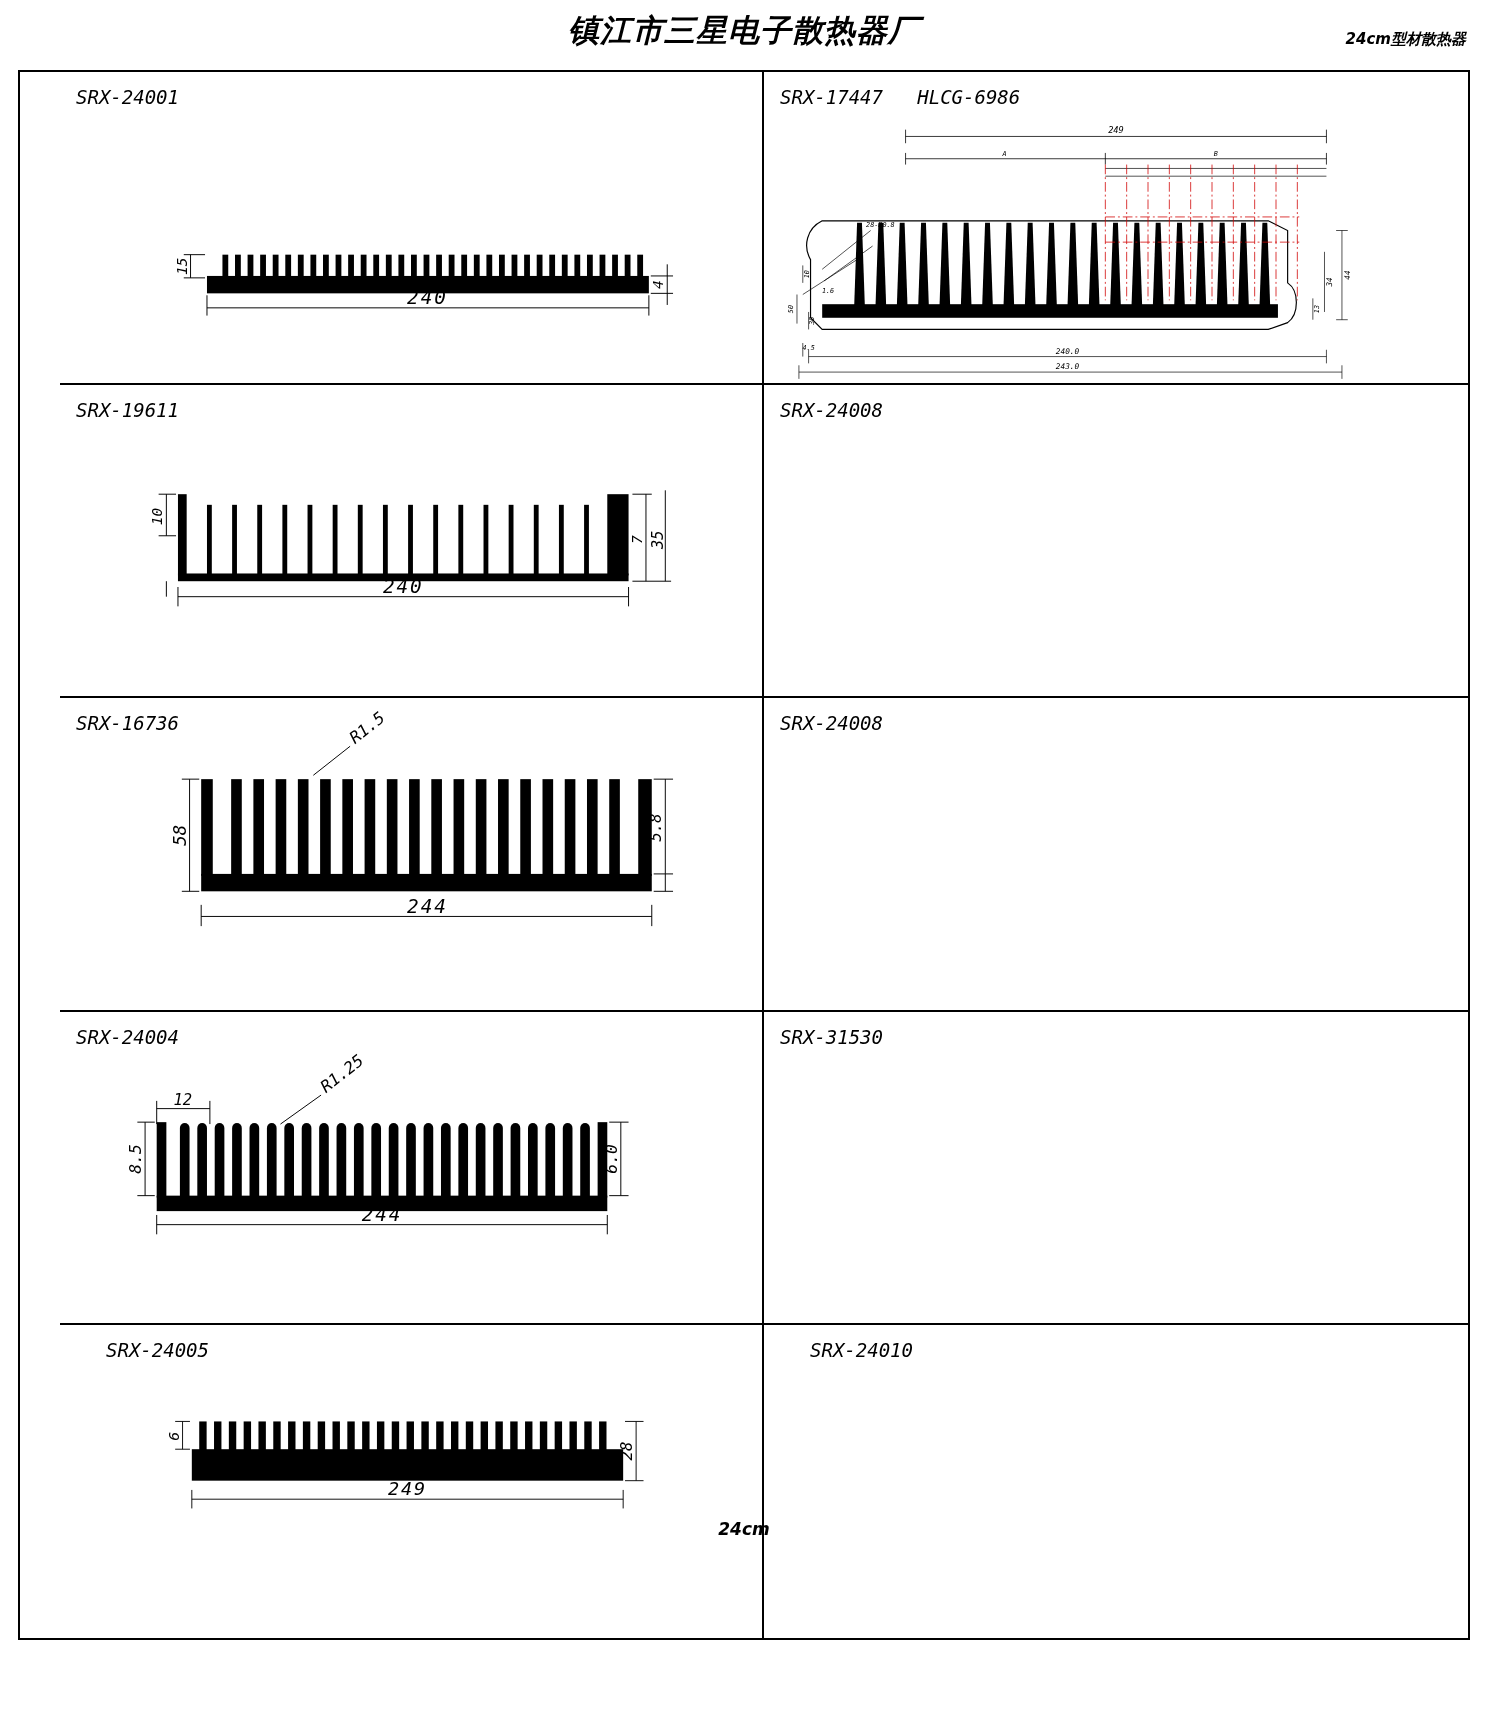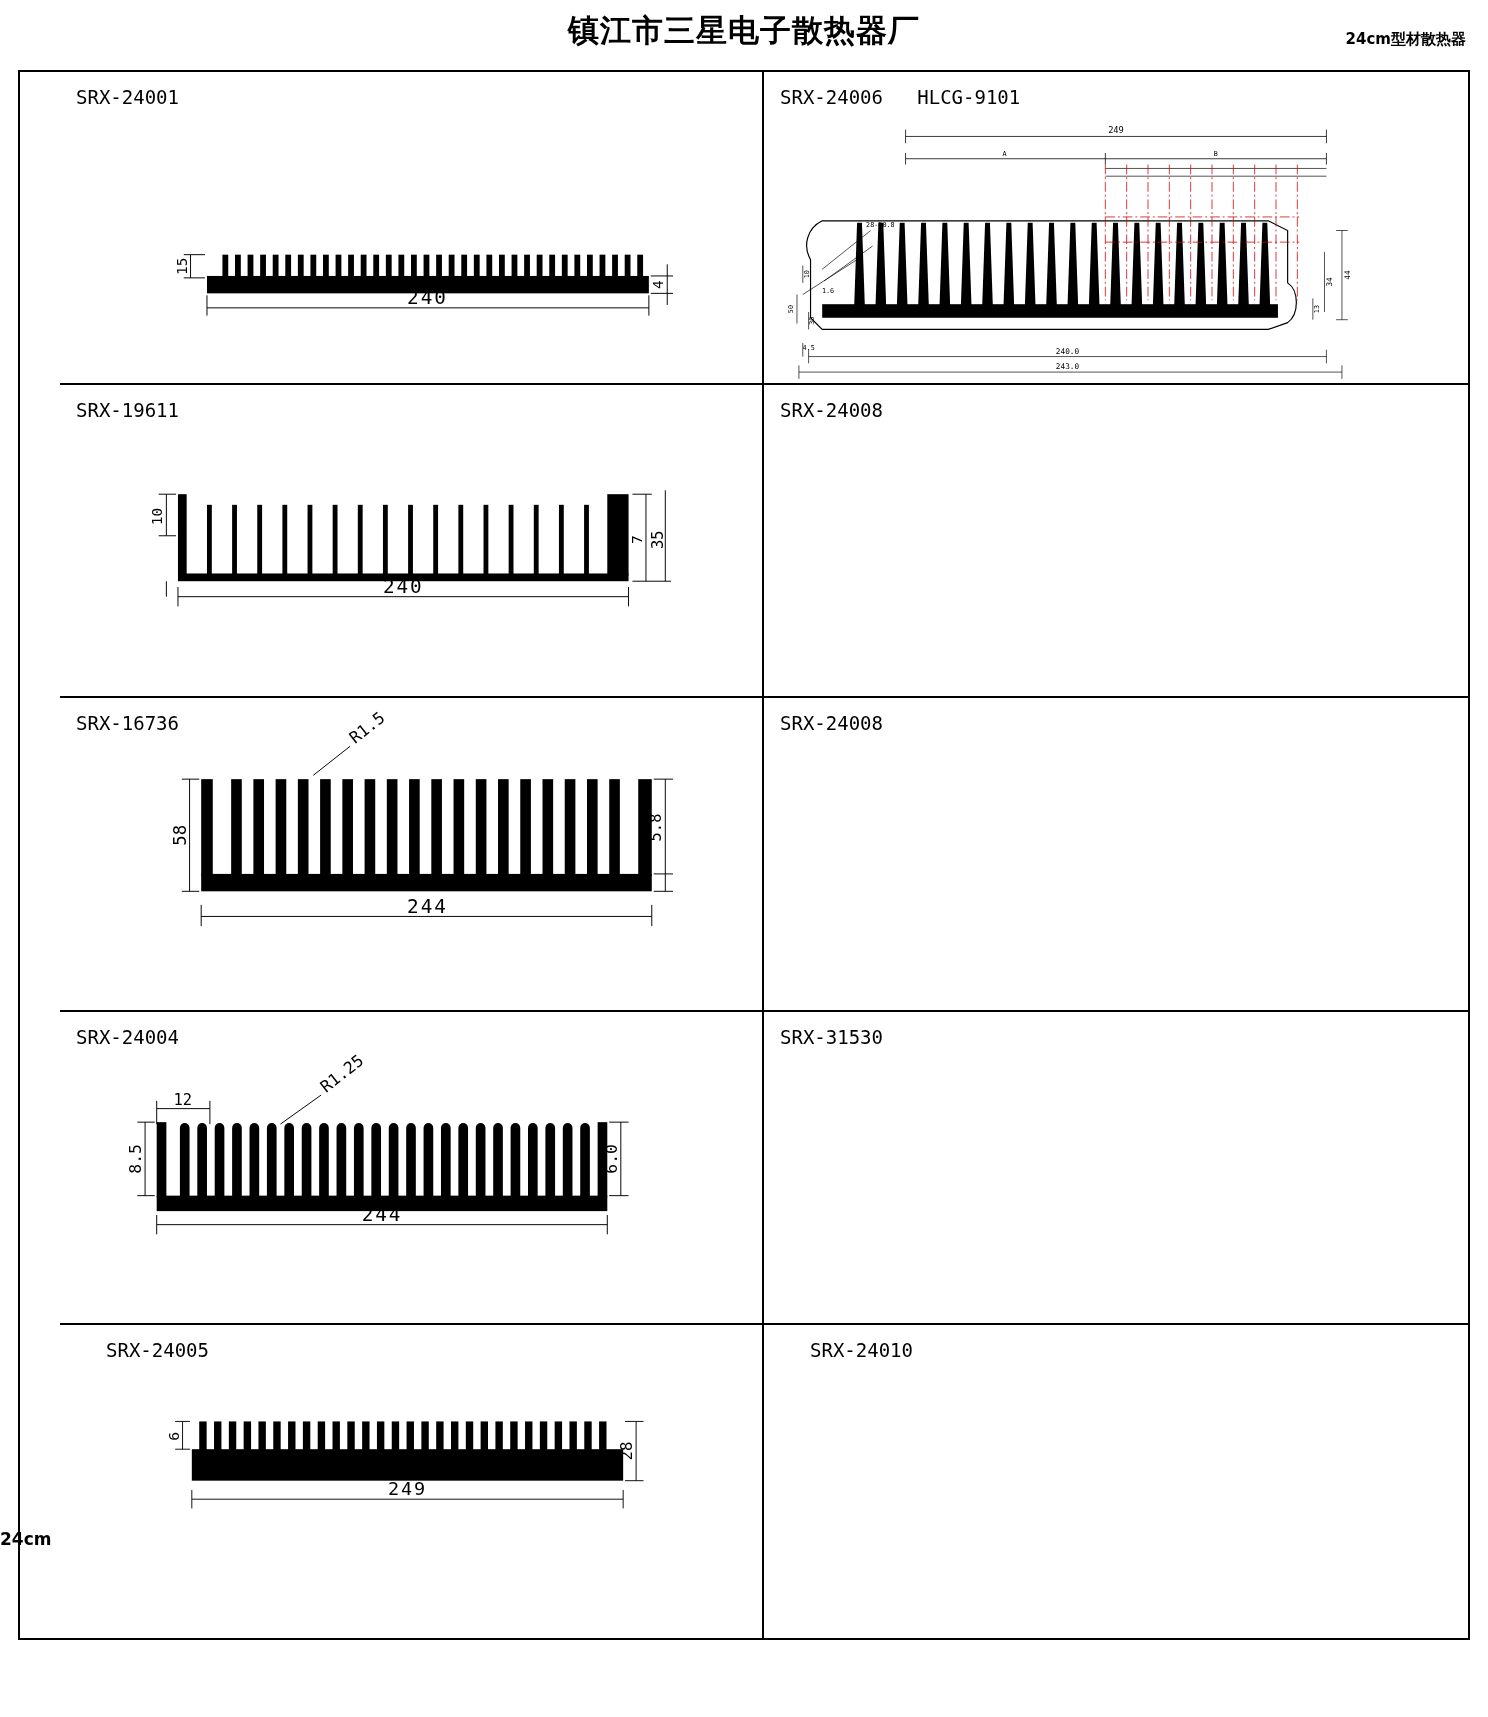--- a/index.html
+++ b/index.html
@@ -12,20 +12,21 @@
     height: 1717px;
     font-family: "Liberation Sans", sans-serif;
     color: #000;
     position: relative;
   }
   .page {
     position: relative;
     width: 1488px;
     height: 1557px;
     box-sizing: border-box;
+    font-style: italic;
   }
 
   
   .header {
     position: relative;
     height: 68px;
   }
   .header-title {
     position: absolute;
     left: 0; right: 0;
@@ -84,22 +85,22 @@
     position: absolute;
     left: 0;
     top: 0;
     width: 100%;
     height: 100%;
   }
 
   .footer {
     position: absolute;
     left: 0; right: 0;
-    bottom: 8px;
-    text-align: left;
+    bottom: 18px;
+    text-align: center;
     font-family: "DejaVu Sans", sans-serif;
     font-weight: bold;
     font-size: 17px;
   }
 
   svg { display: block; }
   .dimtext {
     font-family: "DejaVu Sans Mono", monospace;
     fill: #000;
   }
@@ -172,21 +173,21 @@
           <line x1="152" y1="227" x2="152" y2="248"></line>
           <line x1="609" y1="227" x2="609" y2="248"></line>
         </g>
         <text class="dimtext" x="131" y="197" font-size="15" transform="rotate(-90 131 197)" text-anchor="middle">15</text>
         <text class="dimtext" x="624" y="216" font-size="15" transform="rotate(-90 624 216)" text-anchor="middle">4</text>
         <text class="dimtext" x="380" y="236" font-size="20" text-anchor="middle" letter-spacing="2">240</text>
       </svg>
     </div>
 
     <div class="cell">
-      <div class="cell-title">SRX-24006   HLCG-9101</div>
+      <div class="cell-title">SRX-17447   HLCG-6986</div>
       <svg class="drawing" viewBox="0 0 726 314">
         <g stroke="#000" fill="none" stroke-width="0.8">
 
           <line x1="146" y1="63" x2="580" y2="63"></line>
           <line x1="146" y1="56" x2="146" y2="70"></line>
           <line x1="580" y1="56" x2="580" y2="70"></line>
 
           <line x1="146" y1="86" x2="580" y2="86"></line>
           <line x1="146" y1="80" x2="146" y2="92"></line>
           <line x1="352" y1="80" x2="352" y2="92"></line>

